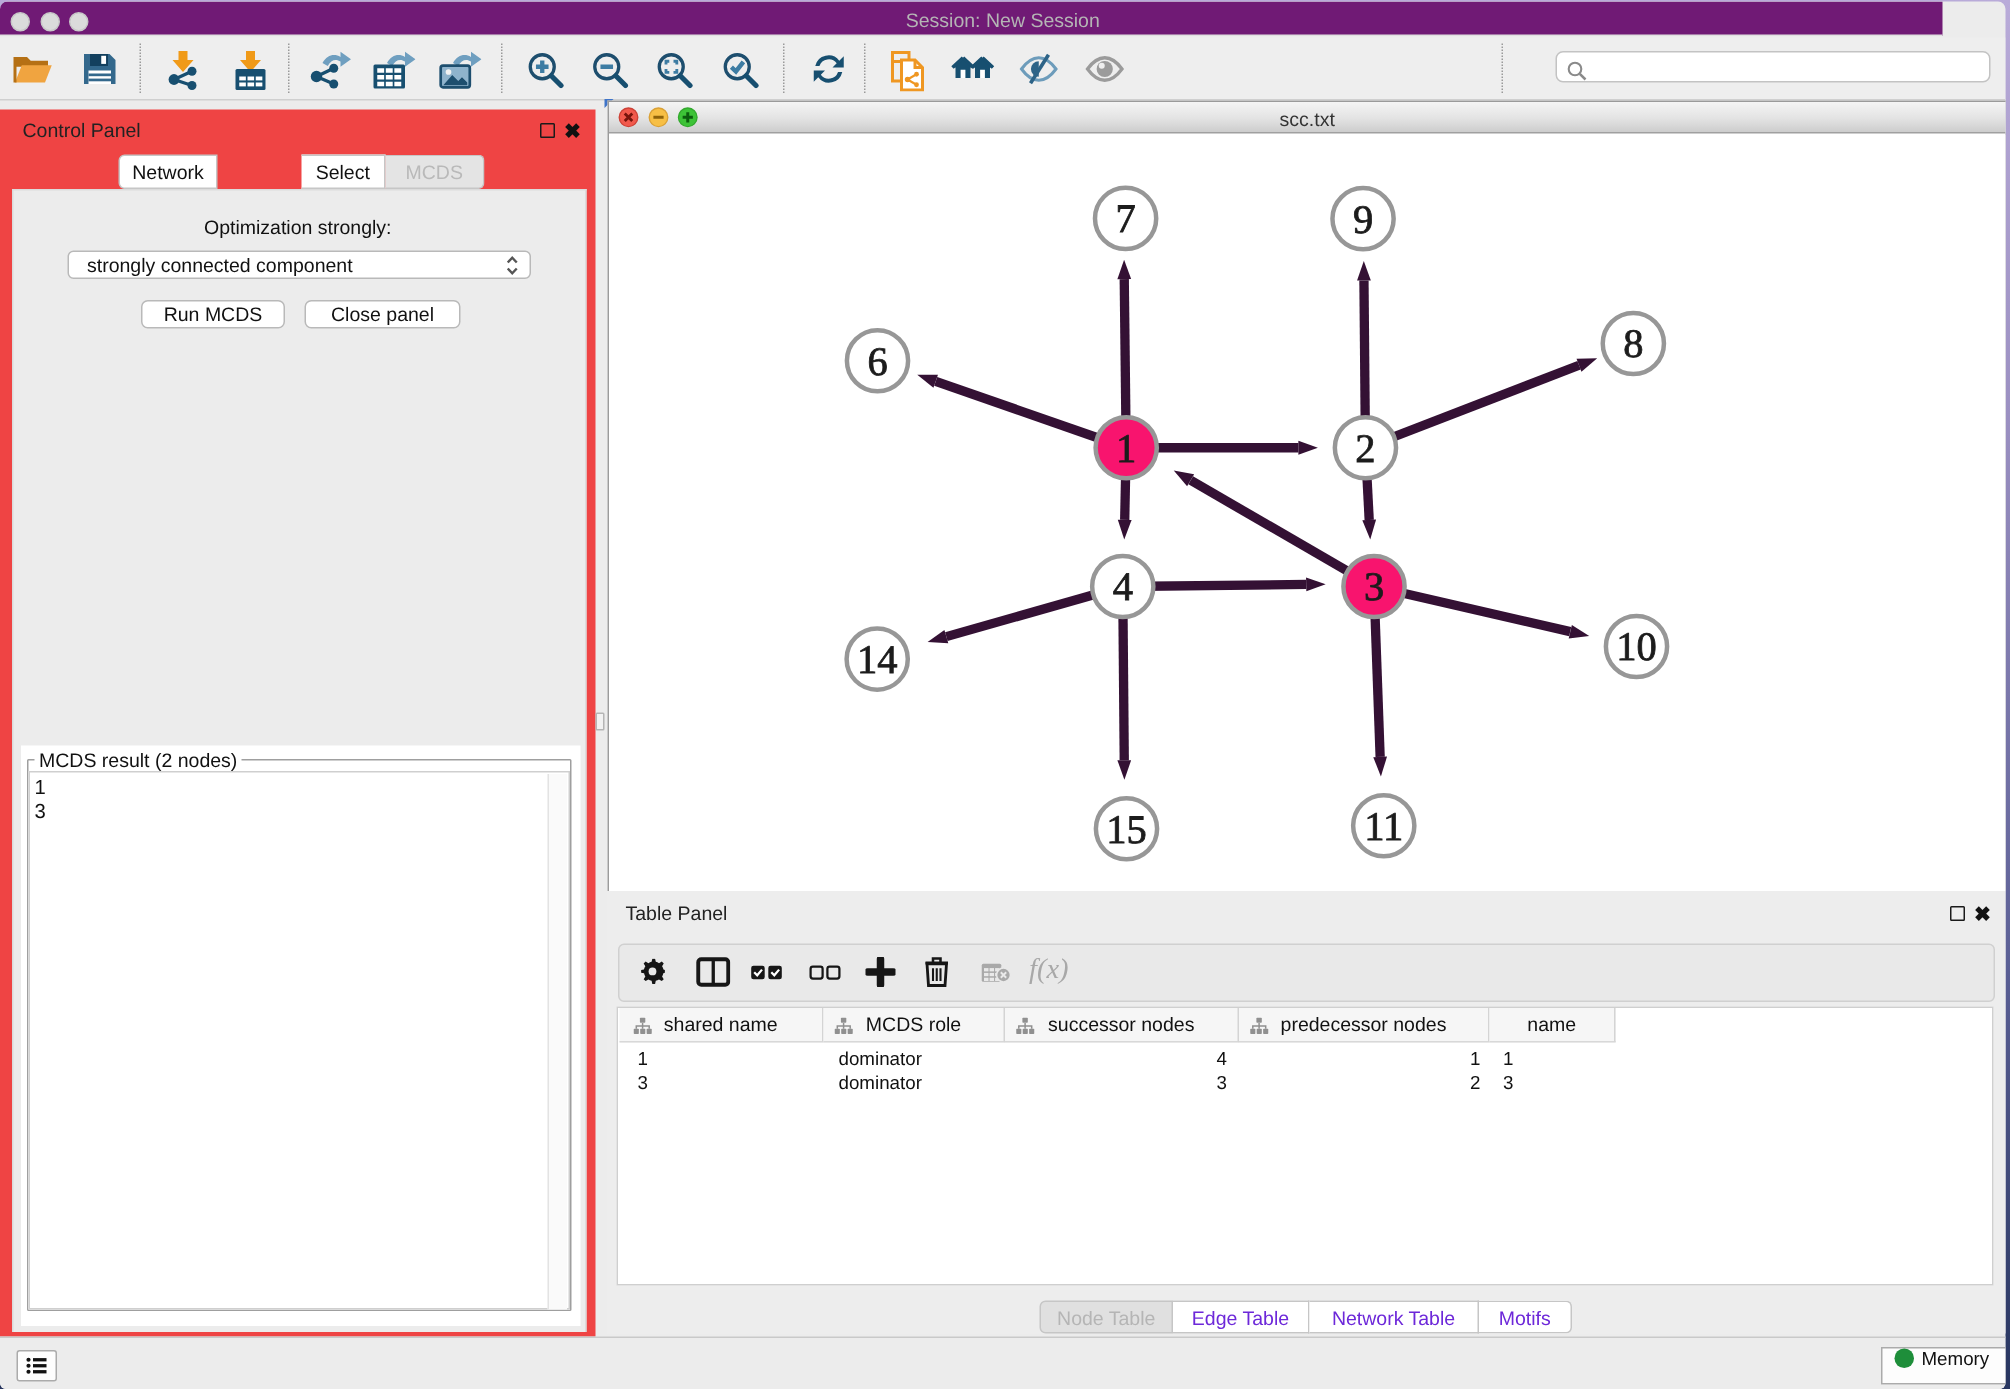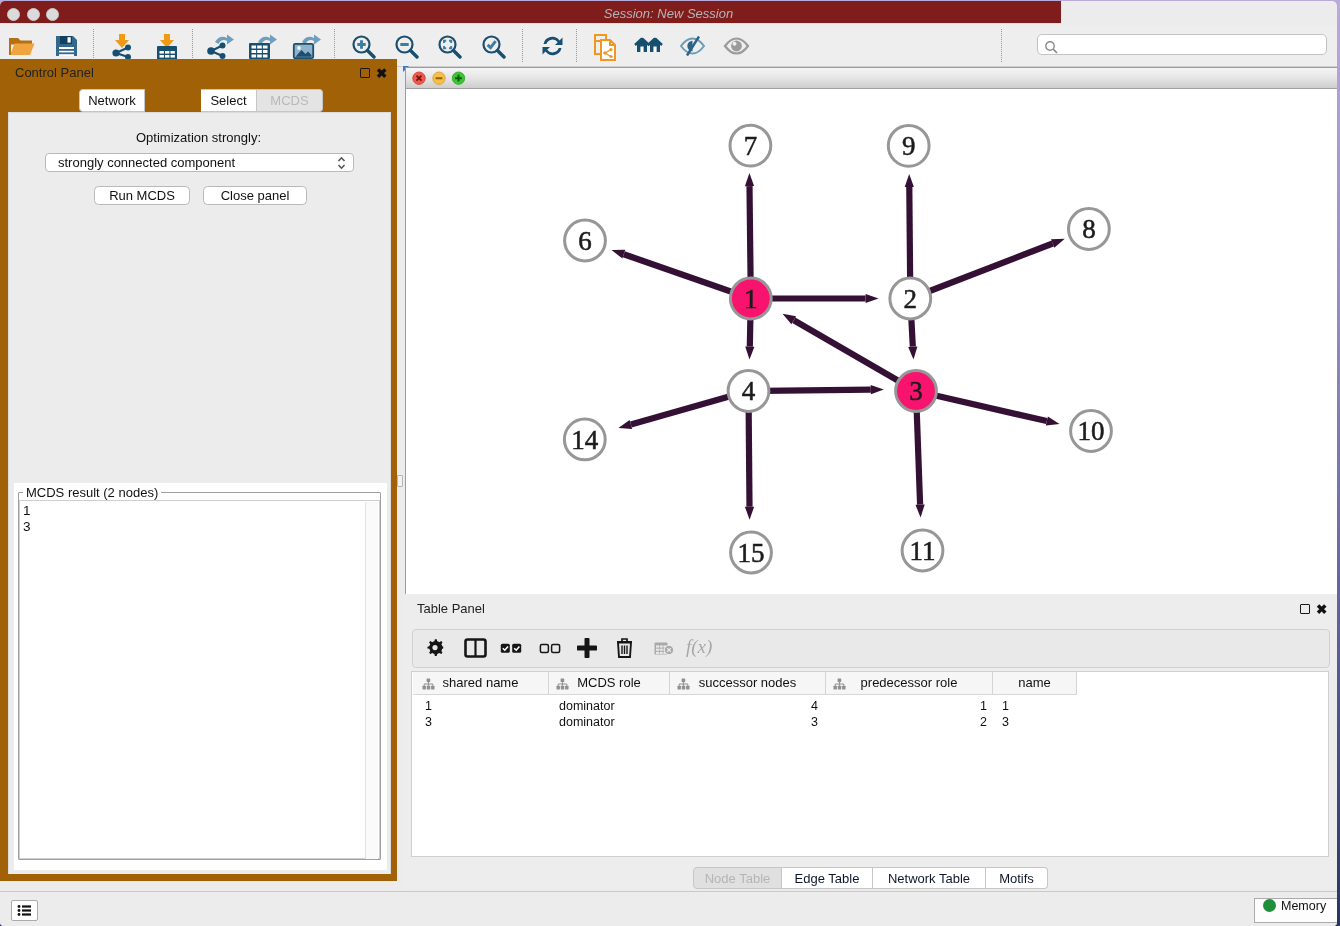--- a/index.html
+++ b/index.html
@@ -1,30 +1,30 @@
 <!DOCTYPE html>
 <html><head>
 <meta charset="utf-8">
 <style>
 * { margin:0; padding:0; box-sizing:border-box; }
 html,body { width:1340px; height:926px; overflow:hidden; }
 body { font-family:"Liberation Sans", sans-serif; filter:blur(0); background:linear-gradient(180deg,#b9abd9 0%,#9b90c2 30%,#5a5f95 70%,#27355f 100%); position:relative; }
 .abs { position:absolute; }
 .window { position:absolute; left:0; top:1px; width:1337px; height:925px; background:#ececec; border-radius:5px 5px 4px 4px; overflow:hidden;}
 
-.titlebar { position:absolute; left:0; top:0; width:1061px; height:23px; background:#7f1d1d; border-bottom:1px solid #e0e0e0;font-style:italic; }
+.titlebar { position:absolute; left:0; top:0; width:1295px; height:23px; background:#701a75; border-bottom:1px solid #e0e0e0; }
 .tl { position:absolute; top:6.5px; width:13px; height:13px; border-radius:50%; background:#dbdbdb; border:1px solid #c8c8c8; }
 .wtitle { position:absolute; top:5px; left:0; width:1337px; text-align:center; font-size:13px; color:#b5b5b5; }
 
 .toolbar { position:absolute; left:0; top:24px; width:1337px; height:42px; background:#eeeeee; border-bottom:1px solid #cfcfcf; }
 .tbsep { position:absolute; top:4px; height:33px; width:0; border-left:1px dotted #9a9a9a; }
 .ticon { position:absolute; top:9px; }
 .search { position:absolute; left:1037px; top:9px; width:290px; height:21px; background:#fff; border:1px solid #c3c3c3; border-radius:5px; }
 
-.cpanel { position:absolute; left:0; top:58px; width:397px; height:822px; background:#a16207; }
+.cpanel { position:absolute; left:0; top:72px; width:397px; height:822px; background:#ef4444; }
 .phead { font-size:13px; color:#222; }
 .sqicon { position:absolute; width:10px; height:10px; border:1.6px solid #1a1a1a; border-radius:1px; background:transparent; }
 .xicon { position:absolute; font-size:13.5px; font-weight:bold; color:#111; }
 .tabs { position:absolute; top:30px; left:79px; height:22px; display:flex; }
 .tab { height:23px; font-size:13px; color:#111; background:#fff; border:1px solid #c6c6c6; border-left:none; display:flex; align-items:center; justify-content:center; }
 .tab.first { border-left:1px solid #c6c6c6; border-radius:4px 0 0 4px; }
 .tab.sel { background:#e4e4e4; color:#b9b9b9; border-radius:0 4px 4px 0; }
 .cbody { position:absolute; left:8px; top:53px; width:383px; height:762px; background:#ececec; border:1px solid #dcdcdc; border-bottom:none; }
 .optlabel { position:absolute; top:71px; left:0; width:397px; text-align:center; font-size:13px; color:#111; }
 .dropdown { position:absolute; left:45px; top:94px; width:309px; height:19px; background:#fff; border:1px solid #b9b9b9; border-radius:4px; font-size:13px; color:#111; line-height:17px; padding-left:12px; }
@@ -40,21 +40,21 @@
 .nettitle { position:absolute; left:0; top:0; width:931px; height:21px; background:linear-gradient(180deg,#f5f5f5 0%,#e3e3e3 55%,#cdcdcd 100%); border-bottom:1px solid #a0a0a0; }
 .nettext { position:absolute; top:4px; left:0; width:931px; text-align:center; font-size:13px; color:#343434; }
 .canvas { position:absolute; left:0; top:22px; width:931px; height:504px; background:#fff; }
 
 .tpanel { position:absolute; left:405px; top:593px; width:933px; height:295px; background:#ededed; }
 .ttoolbar { position:absolute; left:7px; top:35px; width:918px; height:39px; background:#e9e9e9; border:1px solid #d0d0d0; border-radius:4px; }
 .ttable { position:absolute; left:6px; top:77px; width:918px; height:186px; background:#fff; border:1px solid #cfcfcf; }
 .thcell { position:absolute; top:78px; height:23px; background:#f6f6f6; border-right:1px solid #d4d4d4; border-bottom:1px solid #d8d8d8; font-size:13px; color:#111; text-align:center; line-height:22px; }
 .trow { position:absolute; font-size:12.5px; color:#111; height:16px; line-height:16px; }
 .btabs { position:absolute; top:273px; left:288px; height:22px; display:flex; }
-.btab { height:22px; font-size:13px; font-weight:400; color:#0f172a; background:#fff; border:1px solid #c6c6c6; border-left:none; display:flex; align-items:center; justify-content:center; }
+.btab { height:22px; font-size:13px; font-weight:400; color:#6d28d9; background:#fff; border:1px solid #c6c6c6; border-left:none; display:flex; align-items:center; justify-content:center; }
 .btab.first { border-left:1px solid #c6c6c6; border-radius:4px 0 0 4px; background:#e0e0e0; color:#b5b5b5; }
 .btab.last { border-radius:0 4px 4px 0; }
 
 .statusbar { position:absolute; left:0; top:890px; width:1337px; height:35px; background:#ececec; border-top:1px solid #c9c9c9; }
 .listbtn { position:absolute; left:11px; top:8px; width:27px; height:21px; background:#fdfdfd; border:1px solid #ababab; border-radius:2px; }
 .membtn { filter:blur(0); position:absolute; left:1254px; top:6px; width:84px; height:25px; background:#fdfdfd; border:1px solid #ababab; font-size:12.5px; color:#111; }
 svg text { font-family:"Liberation Serif", serif; }
 .thcell,.tab,.btab,.trow,.phead,.optlabel,.dropdown,.btn,.grouptitle,.resline,.wtitle,.nettext,.xicon,.fx { filter:blur(0); }
 </style>
 </head>
@@ -251,20 +251,21 @@
   <div class="netwin">
     <div class="nettitle">
       <svg style="position:absolute;left:0;top:0;" width="70" height="21" viewBox="0 0 70 21">
         <circle cx="13" cy="10.2" r="6.2" fill="#f1594c" stroke="#cd4237" stroke-width="0.9"></circle>
         <path d="M10.5 7.7 L15.5 12.7 M15.5 7.7 L10.5 12.7" stroke="#77150d" stroke-width="1.9"></path>
         <circle cx="33" cy="10.2" r="6.2" fill="#f7bf45" stroke="#daa136" stroke-width="0.9"></circle>
         <path d="M29.6 10.2 L36.4 10.2" stroke="#8f630a" stroke-width="2"></path>
         <circle cx="52.5" cy="10.2" r="6.2" fill="#3dc337" stroke="#33a92e" stroke-width="0.9"></circle>
         <path d="M49.1 10.2 L55.9 10.2 M52.5 6.8 L52.5 13.6" stroke="#0b5d0e" stroke-width="2"></path>
       </svg>
+      <div class="nettext">scc.txt</div>
     </div>
     <div class="canvas">
       <svg width="931" height="504" viewBox="406 89 931 504">
         <g stroke="#341134" stroke-width="6.2" fill="#341134">
           <line x1="750.8" y1="297.5" x2="749.5" y2="185.1"></line>
           <line x1="750.8" y1="297.5" x2="623.8" y2="253.2"></line>
           <line x1="750.8" y1="297.5" x2="865.6" y2="297.5"></line>
           <line x1="750.8" y1="297.5" x2="749.8" y2="345.6"></line>
           <line x1="910.3" y1="297.5" x2="909.3" y2="186.0"></line>
           <line x1="910.3" y1="297.5" x2="1052.7" y2="242.5"></line>
@@ -380,21 +381,21 @@
       <circle cx="15" cy="8" r="4.6" fill="#a9a9a9" stroke="#e9e9e9" stroke-width="1"></circle>
       <path d="M13.2 6.2 L16.8 9.8 M16.8 6.2 L13.2 9.8" stroke="#e9e9e9" stroke-width="1.3"></path>
     </svg>
 
     <div class="abs fx" style="left:281px;top:42px;font-family:'Liberation Serif',serif;font-style:italic;font-size:19px;color:#a8a8a8;">f(x)</div>
 
     <div class="ttable"></div>
     <div class="thcell" style="left:8px;width:136px;">shared name</div>
     <div class="thcell" style="left:144px;width:121px;">MCDS role</div>
     <div class="thcell" style="left:265px;width:156px;">successor nodes</div>
-    <div class="thcell" style="left:421px;width:167px;">predecessor role</div>
+    <div class="thcell" style="left:421px;width:167px;">predecessor nodes</div>
     <div class="thcell" style="left:588px;width:84px;">name</div>
     <svg class="abs treeic" style="left:17px;top:84px;" width="13" height="12" viewBox="0 0 13 12">
         <g fill="#909090">
           <rect x="4.6" y="0.5" width="3.6" height="3.4" rx="0.5"></rect>
           <rect x="0.5" y="7.8" width="3.4" height="3.6" rx="0.5"></rect>
           <rect x="4.8" y="7.8" width="3.4" height="3.6" rx="0.5"></rect>
           <rect x="9.1" y="7.8" width="3.4" height="3.6" rx="0.5"></rect>
         </g>
         <path d="M6.4 4 V6 M2.2 7.8 V6 H10.8 V7.8 M6.4 6 V7.8" stroke="#909090" stroke-width="1" fill="none"></path>
       </svg>

